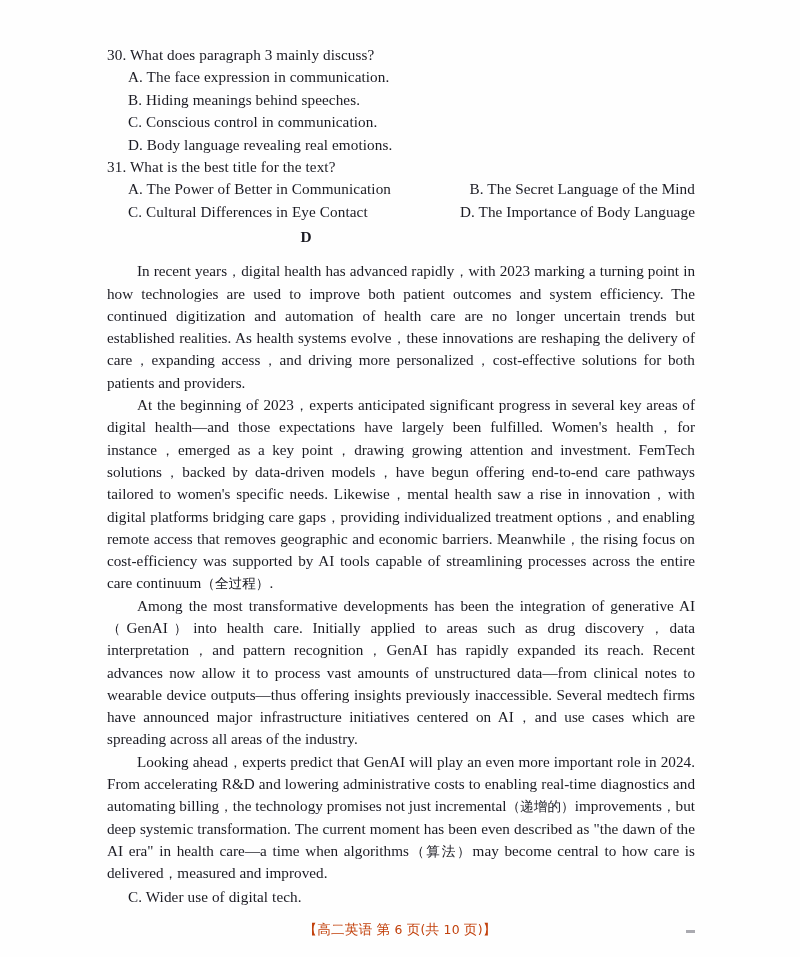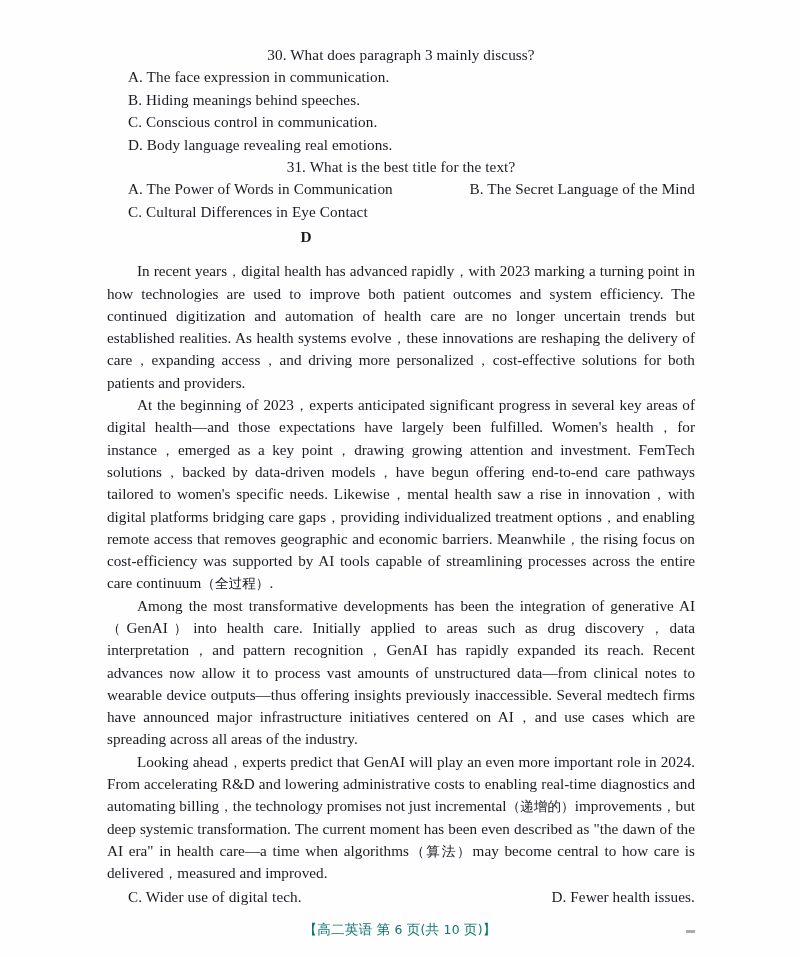--- a/index.html
+++ b/index.html
@@ -32,21 +32,20 @@
   }
 
   
   .question {
     font-size: 15.2px;
     line-height: 22.4px;
     letter-spacing: 0.1px;
   }
   .q-stem {
     white-space: pre;
-    text-align: center;
   }
   .opt-line {
     padding-left: 21px;
     white-space: pre;
   }
   .opt-two-col {
     padding-left: 21px;
     display: flex;
   }
   .opt-two-col .col-a { width: 281px; flex: 0 0 281px; }
@@ -83,21 +82,21 @@
 
   
   .footer {
     position: absolute;
     left: 0;
     right: 0;
     top: 921px;
     text-align: center;
     font-family: "DejaVu Sans", sans-serif;
     font-size: 12.4px;
-    color: #0f766e;
+    color: #c2410c;
     letter-spacing: 0.2px;
   }
 
   .corner-mark {
     position: absolute;
     left: 686px;
     top: 930px;
     width: 9px;
     height: 3px;
     background: #8d8d95;
@@ -114,41 +113,41 @@
       <div class="q-stem">30. What does paragraph 3 mainly discuss?</div>
       <div class="opt-line">A. The face expression in communication.</div>
       <div class="opt-line">B. Hiding meanings behind speeches.</div>
       <div class="opt-line">C. Conscious control in communication.</div>
       <div class="opt-line">D. Body language revealing real emotions.</div>
     </div>
 
     <div class="question">
       <div class="q-stem">31. What is the best title for the text?</div>
       <div class="opt-two-col">
-        <span class="col-a">A. The Power of Words in Communication</span>
+        <span class="col-a">A. The Power of Better in Communication</span>
         <span class="col-b">B. The Secret Language of the Mind</span>
       </div>
       <div class="opt-two-col">
         <span class="col-a">C. Cultural Differences in Eye Contact</span>
+        <span class="col-b">D. The Importance of Body Language</span>
       </div>
     </div>
 
     <div class="section-letter">D</div>
 
     <div class="passage">
       <p class="para">In recent years<span class="cn">，</span>digital health has advanced rapidly<span class="cn">，</span>with 2023 marking a turning point in how technologies are used to improve both patient outcomes and system efficiency. The continued digitization and automation of health care are no longer uncertain trends but established realities. As health systems evolve<span class="cn">，</span>these innovations are reshaping the delivery of care<span class="cn">，</span>expanding access<span class="cn">，</span>and driving more personalized<span class="cn">，</span>cost-effective solutions for both patients and providers.</p>
       <p class="para">At the beginning of 2023<span class="cn">，</span>experts anticipated significant progress in several key areas of digital health—and those expectations have largely been fulfilled. Women's health<span class="cn">，</span>for instance<span class="cn">，</span>emerged as a key point<span class="cn">，</span>drawing growing attention and investment. FemTech solutions<span class="cn">，</span>backed by data-driven models<span class="cn">，</span>have begun offering end-to-end care pathways tailored to women's specific needs. Likewise<span class="cn">，</span>mental health saw a rise in innovation<span class="cn">，</span>with digital platforms bridging care gaps<span class="cn">，</span>providing individualized treatment options<span class="cn">，</span>and enabling remote access that removes geographic and economic barriers. Meanwhile<span class="cn">，</span>the rising focus on cost-efficiency was supported by AI tools capable of streamlining processes across the entire care continuum<span class="cn">（全过程）</span>.</p>
       <p class="para">Among the most transformative developments has been the integration of generative AI<span class="cn">（</span>GenAI<span class="cn">）</span>into health care. Initially applied to areas such as drug discovery<span class="cn">，</span>data interpretation<span class="cn">，</span>and pattern recognition<span class="cn">，</span>GenAI has rapidly expanded its reach. Recent advances now allow it to process vast amounts of unstructured data—from clinical notes to wearable device outputs—thus offering insights previously inaccessible. Several medtech firms have announced major infrastructure initiatives centered on AI<span class="cn">，</span>and use cases which are spreading across all areas of the industry.</p>
       <p class="para">Looking ahead<span class="cn">，</span>experts predict that GenAI will play an even more important role in 2024. From accelerating R&amp;D and lowering administrative costs to enabling real-time diagnostics and automating billing<span class="cn">，</span>the technology promises not just incremental<span class="cn">（递增的）</span>improvements<span class="cn">，</span>but deep systemic transformation. The current moment has been even described as "the dawn of the AI era" in health care—a time when algorithms<span class="cn">（算法）</span>may become central to how care is delivered<span class="cn">，</span>measured and improved.</p>
     </div>
 
     <div class="question after-passage">
       <div class="opt-two-col">
         <span class="col-a">C. Wider use of digital tech.</span>
-        <span class="col-b">D. Fewer health issues.</span>
       </div>
     </div>
 
   </div>
 
   <div class="footer"><span class="cn">【高二英语</span>  <span class="cn">第</span> 6 <span class="cn">页</span>(<span class="cn">共</span> 10 <span class="cn">页</span>)<span class="cn">】</span></div>
   <div class="corner-mark"></div>
 </div>
 
 </body></html>

